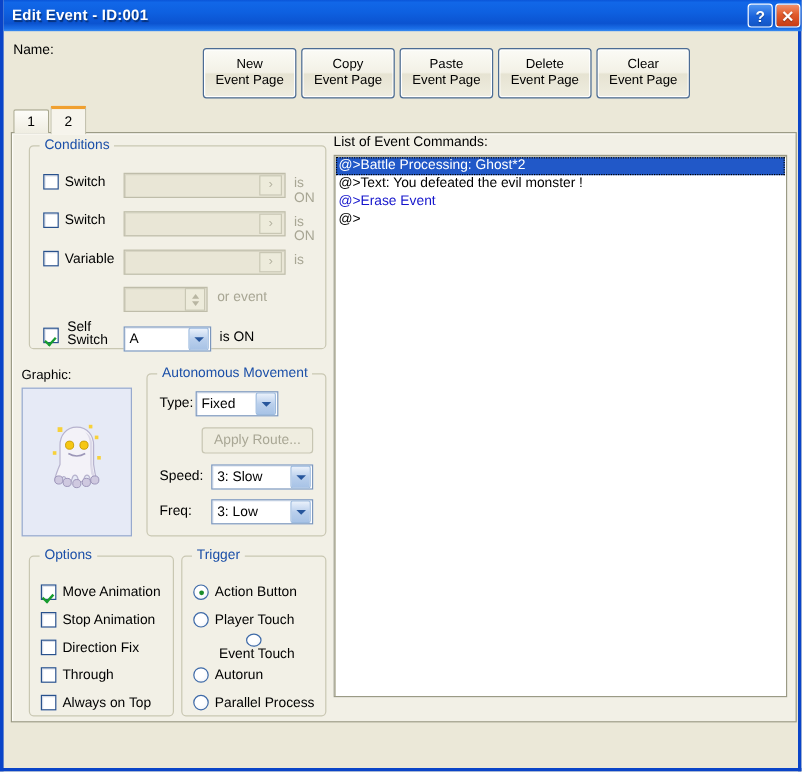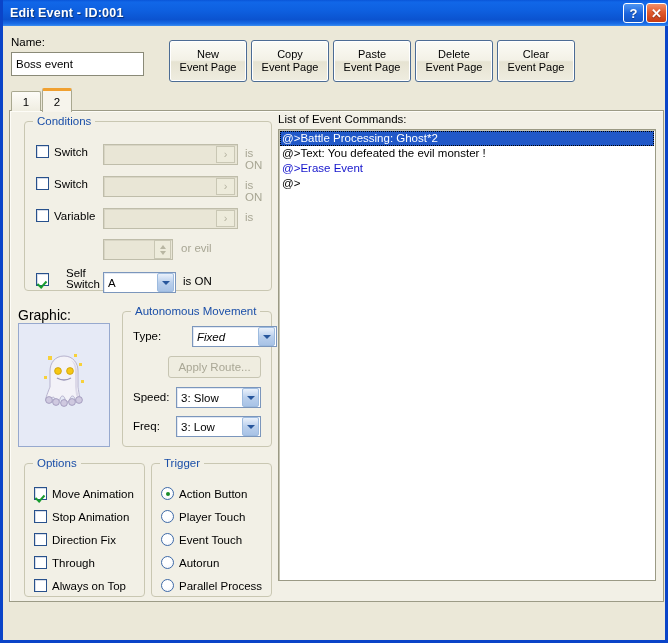--- a/index.html
+++ b/index.html
@@ -193,21 +193,20 @@
 
   <div id="titlebar">
     <span class="tb-text">Edit Event - ID:001</span>
     <div class="tb-btns">
       <div class="tb-btn tb-help">?</div>
       <div class="tb-btn tb-close">✕</div>
     </div>
   </div>
 
   <div id="name-label">Name:</div>
-  <input id="name-input" type="text" value="Boss event" style="">
 
   <div class="page-btns">
     <div class="page-btn">
       <span>New</span>
       <span>Event Page</span>
     </div>
     <div class="page-btn">
       <span>Copy</span>
       <span>Event Page</span>
     </div>
@@ -261,37 +260,37 @@
         <div class="chev-btn">›</div>
       </div>
       <span class="dim" style="position:absolute; left:220px; top:89px;">is</span>
 
       <div class="txtbox-dis" style="position:absolute; left:78px; top:117px; width:70px;">
         <div class="spin-col">
           <i class="up"></i>
             <i class="dn"></i>
         </div>
       </div>
-      <span class="dim" style="position:absolute; left:156px; top:120px;">or evil</span>
+      <span class="dim" style="position:absolute; left:156px; top:120px;">or event</span>
 
       <div style="position:absolute; left:11px; top:146px; display:flex; align-items:center;">
         <span class="cb checked"></span>
-        <span style="margin-left:17px; font-size:11.5px; line-height:11px; color:#000;">
+        <span style="margin-left:7px; font-size:11.5px; line-height:11px; color:#000;">
           <span>Self</span><br>
           <span>Switch</span>
         </span>
       </div>
       <div class="combo" style="position:absolute; left:78px; top:150px; width:73px;">
         <span class="val">A</span>
         <span class="arrow"></span>
       </div>
       <span style="position:absolute; left:158px; top:153px; font-size:11.5px; color:#000;">is ON</span>
     </div>
 
-    <div style="position:absolute; left:8px; top:196px; font-size:14px; color:#000;">Graphic:</div>
+    <div style="position:absolute; left:8px; top:196px; font-size:11px; color:#000;">Graphic:</div>
     <div style="position:absolute; left:8px; top:212px; width:92px; height:124px; background:#E6EAF6; border:1px solid #97A9CE;">
       <svg width="90" height="122" viewBox="0 0 90 122">
 
         <rect x="29" y="32" width="4" height="4" fill="#F7D13A"></rect>
         <rect x="55" y="30" width="3" height="3" fill="#F7D13A"></rect>
         <rect x="60" y="39" width="3" height="3" fill="#F7D13A"></rect>
         <rect x="25" y="52" width="3" height="3" fill="#F7D13A"></rect>
         <rect x="62" y="56" width="3" height="3" fill="#F7D13A"></rect>
 
         <path d="M45 32 C36 32 31 39 31 47 L31 63 C31 63 28 70 27 74
@@ -312,21 +311,21 @@
         <circle cx="45" cy="79" r="3.4" fill="#CFC9E0" stroke="#9B93B8" stroke-width="0.8"></circle>
         <circle cx="53" cy="78" r="3.4" fill="#CFC9E0" stroke="#9B93B8" stroke-width="0.8"></circle>
         <circle cx="60" cy="76" r="3.4" fill="#CFC9E0" stroke="#9B93B8" stroke-width="0.8"></circle>
       </svg>
     </div>
 
     <div class="group" style="left:112px; top:200px; width:150px; height:136px;">
       <span class="legend">Autonomous Movement</span>
 
       <span style="position:absolute; left:10px; top:18px; font-size:11.5px;">Type:</span>
-      <div class="combo" style="position:absolute; left:69px; top:14px; width:85px;font-style:italic;">
+      <div class="combo" style="position:absolute; left:40px; top:14px; width:69px;">
         <span class="val">Fixed</span>
         <span class="arrow"></span>
       </div>
 
       <div class="btn-dis" style="position:absolute; left:45px; top:44px; width:93px;">Apply Route...</div>
 
       <span style="position:absolute; left:10px; top:79px; font-size:11.5px;">Speed:</span>
       <div class="combo" style="position:absolute; left:53px; top:75px; width:85px;">
         <span class="val">3: Slow</span>
         <span class="arrow"></span>
@@ -369,21 +368,21 @@
       <span class="legend">Trigger</span>
       <div style="position:absolute; left:9px; top:18px;">
         <div style="height:23px; display:flex; align-items:center;">
           <span class="radio checked"></span>
           <span class="ctl-label">Action Button</span>
         </div>
         <div style="height:23px; display:flex; align-items:center;">
           <span class="radio"></span>
           <span class="ctl-label">Player Touch</span>
         </div>
-        <div style="height:23px; display:flex; align-items:center;">
+        <div style="height:23px; display:flex; align-items:center;flex-direction:column;">
           <span class="radio"></span>
           <span class="ctl-label">Event Touch</span>
         </div>
         <div style="height:23px; display:flex; align-items:center;">
           <span class="radio"></span>
           <span class="ctl-label">Autorun</span>
         </div>
         <div style="height:23px; display:flex; align-items:center;">
           <span class="radio"></span>
           <span class="ctl-label">Parallel Process</span>

